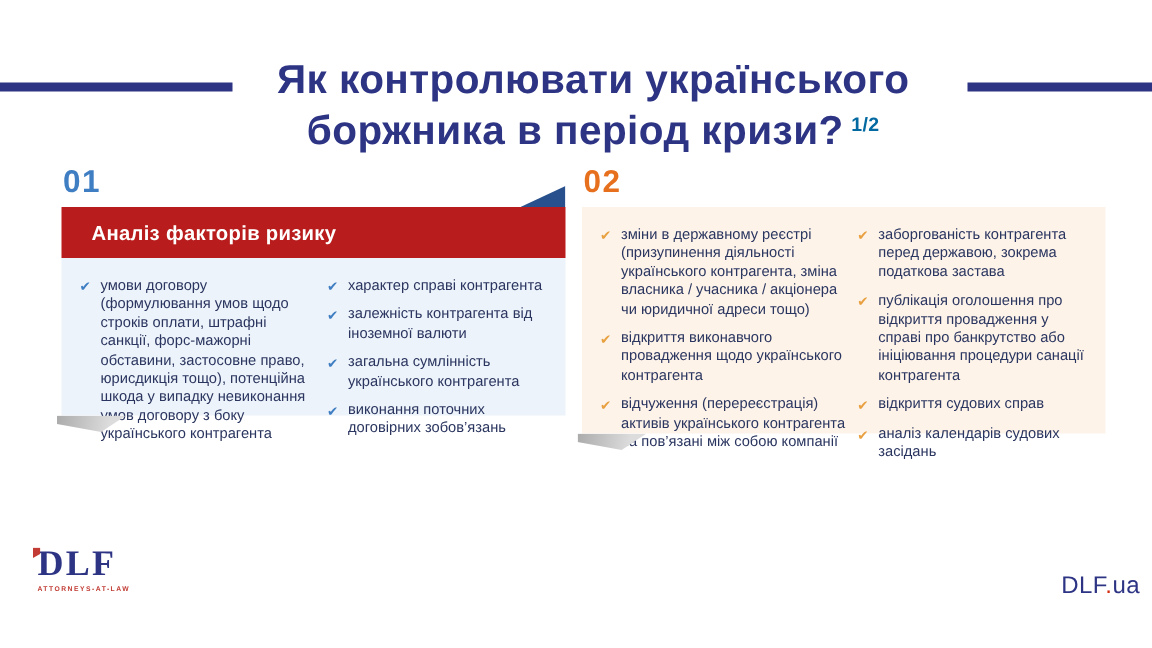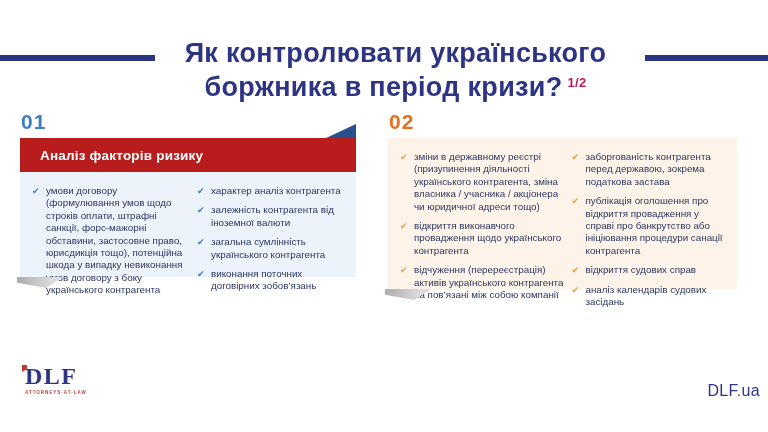--- a/index.html
+++ b/index.html
@@ -8,24 +8,24 @@
     font-family:"Liberation Sans",sans-serif;overflow:hidden;padding-left:23px;
   }
   
   .title-line{position:absolute;top:55px;height:6px;background:#2d3484;}
   .title-line.left{left:0;width:155px;}
   .title-line.right{right:0;width:146px;}
   .title{
     position:absolute;left:0;right:0;top:38px;text-align:center;
     color:#2d3484;font-weight:bold;font-size:27px;line-height:30px;letter-spacing:.3px;
   }
-  .title .pg{font-size:13px;color:#be185d;margin-left:5px;vertical-align:9px;}
+  .title .pg{font-size:13px;color:#0369a1;margin-left:5px;vertical-align:9px;}
   
   .panel{position:absolute;top:138px;}
-  .panel.p1{left:20px;width:336px;}
+  .panel.p1{left:41px;width:336px;}
   .panel.p2{left:388px;width:349px;}
   .panel-number{position:absolute;top:-27px;left:1px;font-size:21px;font-weight:bold;letter-spacing:1px;line-height:1;}
   .p1 .panel-number{color:#3f7ec2;}
   .p2 .panel-number{color:#e7701f;}
   .panel-header{
     position:relative;height:34px;display:flex;align-items:center;
     padding-left:20px;box-sizing:border-box;color:#fff;font-weight:bold;font-size:13.5px;letter-spacing:.2px;
   }
   .p1 .panel-header{background:#b91c1c;}
   .p2 .panel-header{background:#e7701f;}
@@ -84,21 +84,21 @@
           <li>
             <span class="check">✔</span>
             <span class="item-text">умови договору (формулювання умов щодо строків оплати, штрафні санкції, форс-мажорні обставини, застосовне право, юрисдикція тощо), потенційна шкода у випадку невиконання умов договору з боку українського контрагента</span>
           </li>
         </ul>
       </div>
       <div class="col">
         <ul>
           <li>
             <span class="check">✔</span>
-            <span class="item-text">характер аналіз контрагента</span>
+            <span class="item-text">характер справі контрагента</span>
           </li>
           <li>
             <span class="check">✔</span>
             <span class="item-text">залежність контрагента від іноземної валюти</span>
           </li>
           <li>
             <span class="check">✔</span>
             <span class="item-text">загальна сумлінність українського контрагента</span>
           </li>
           <li>

